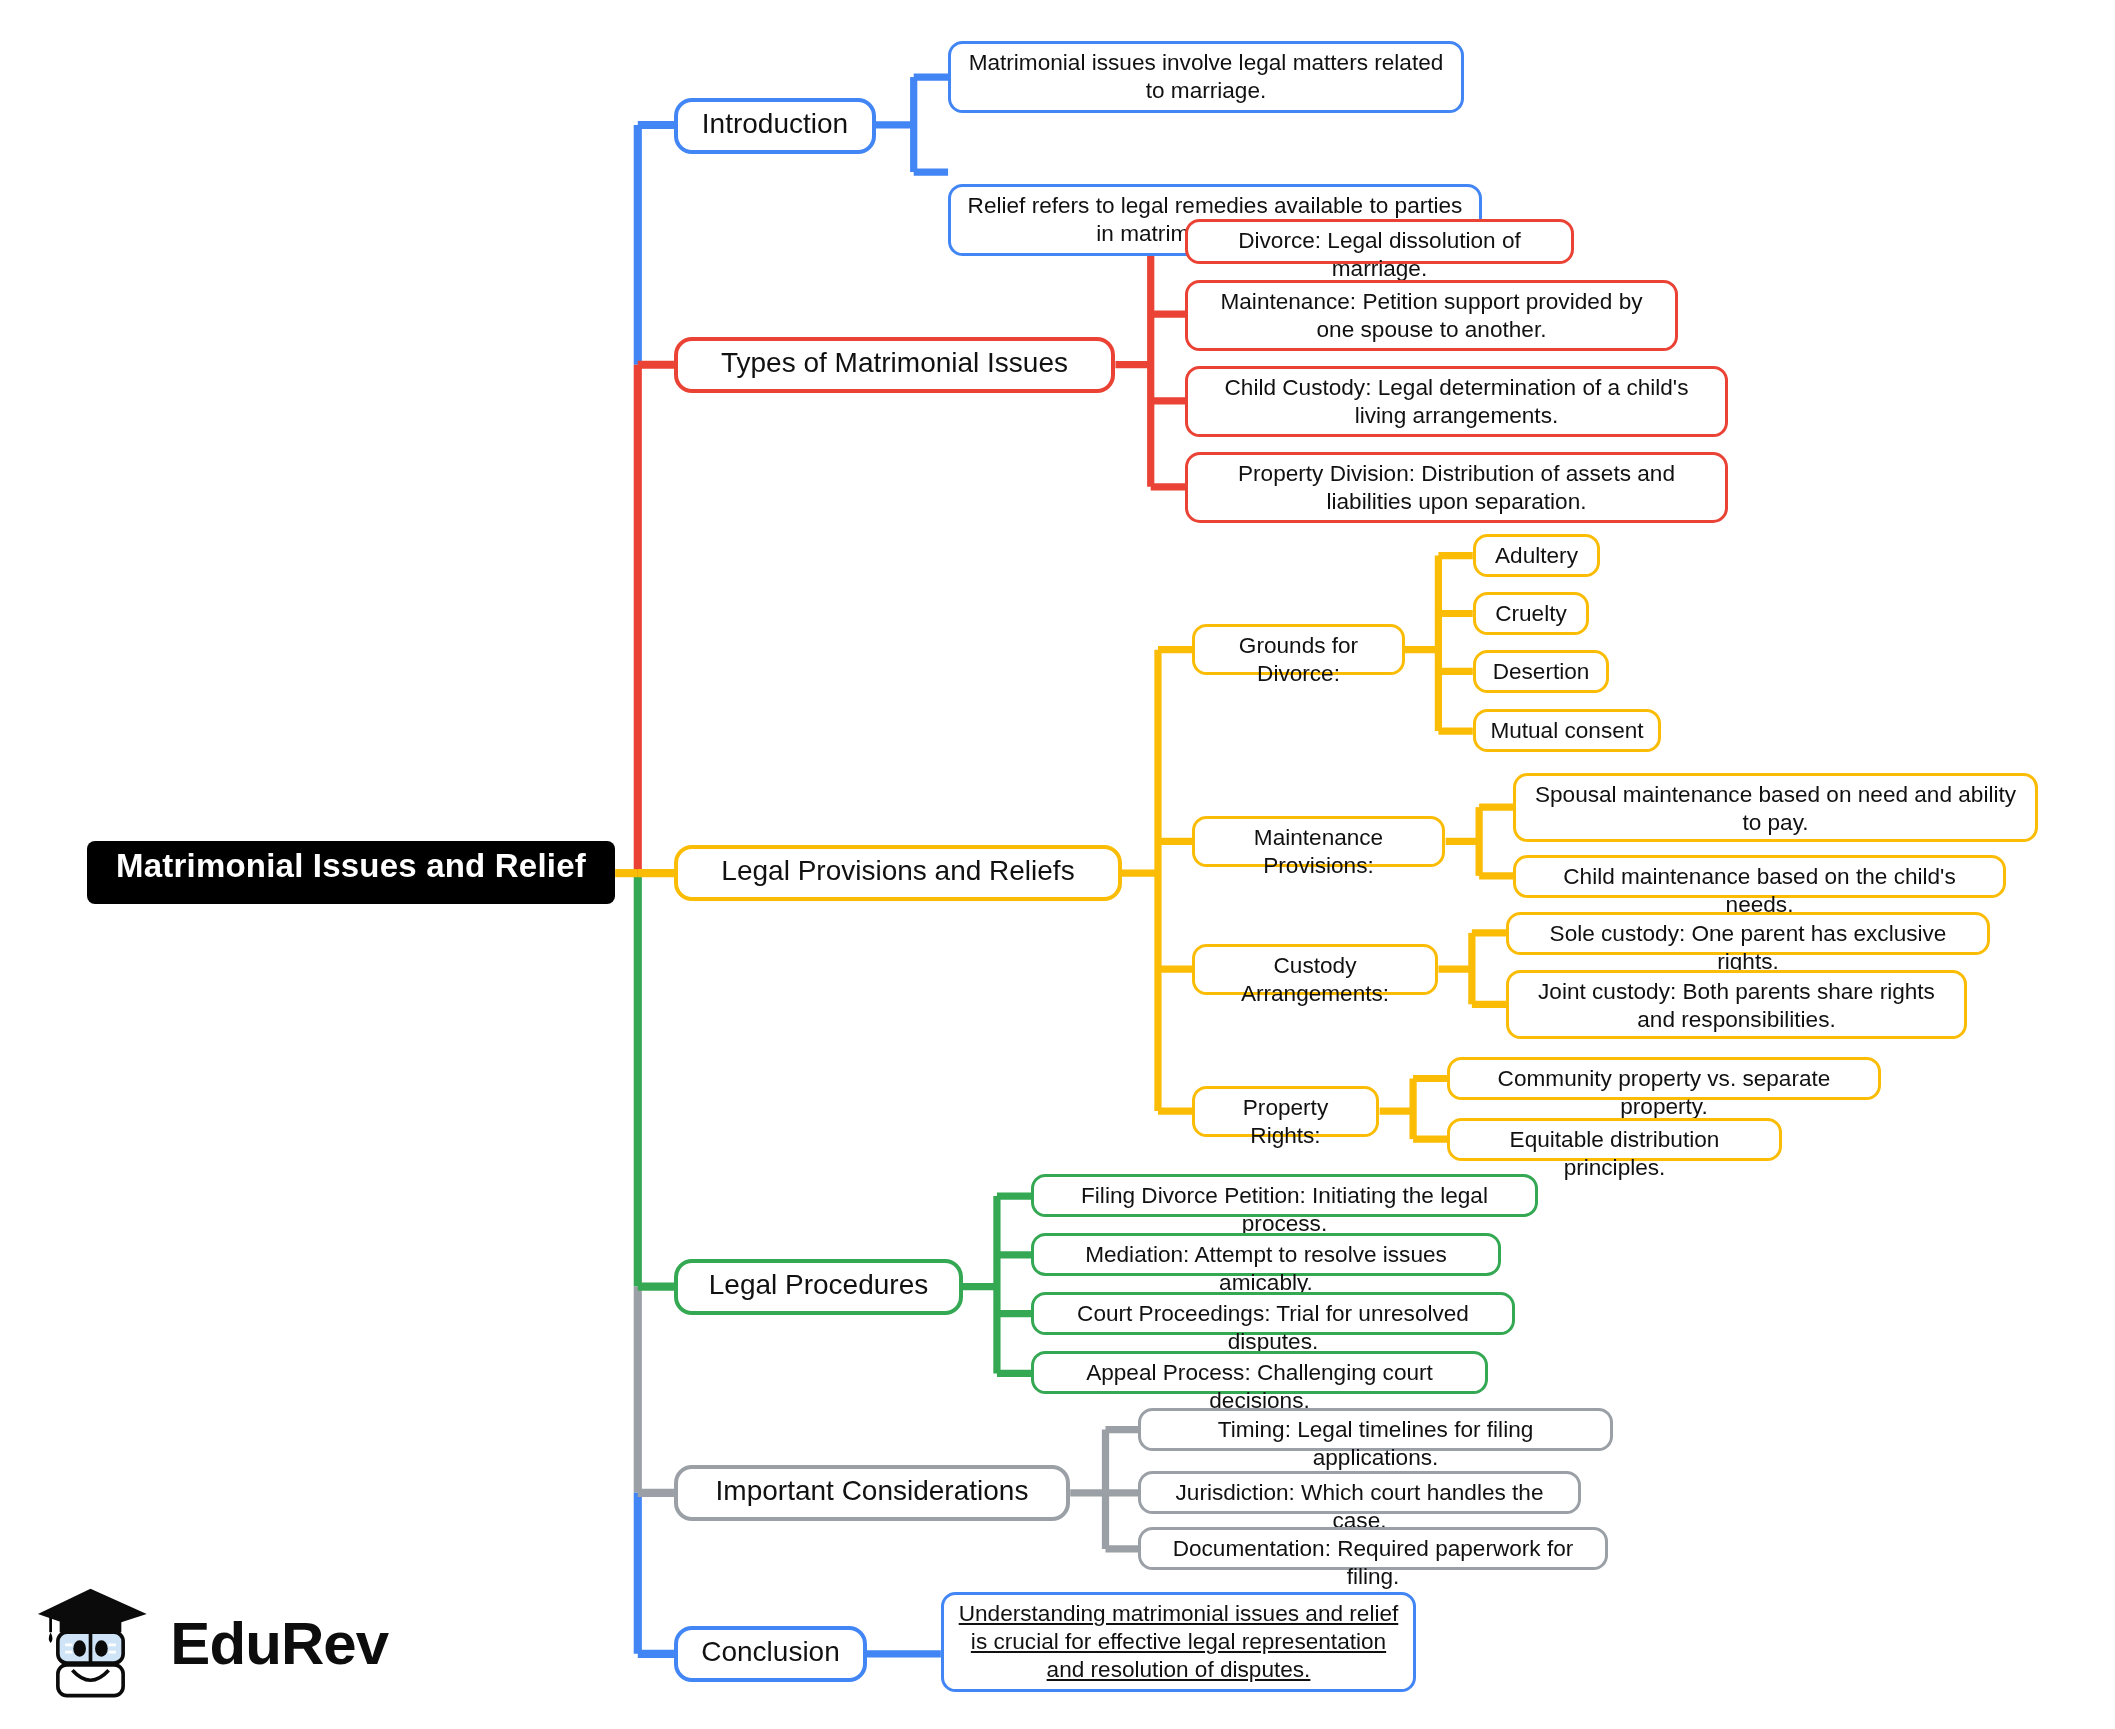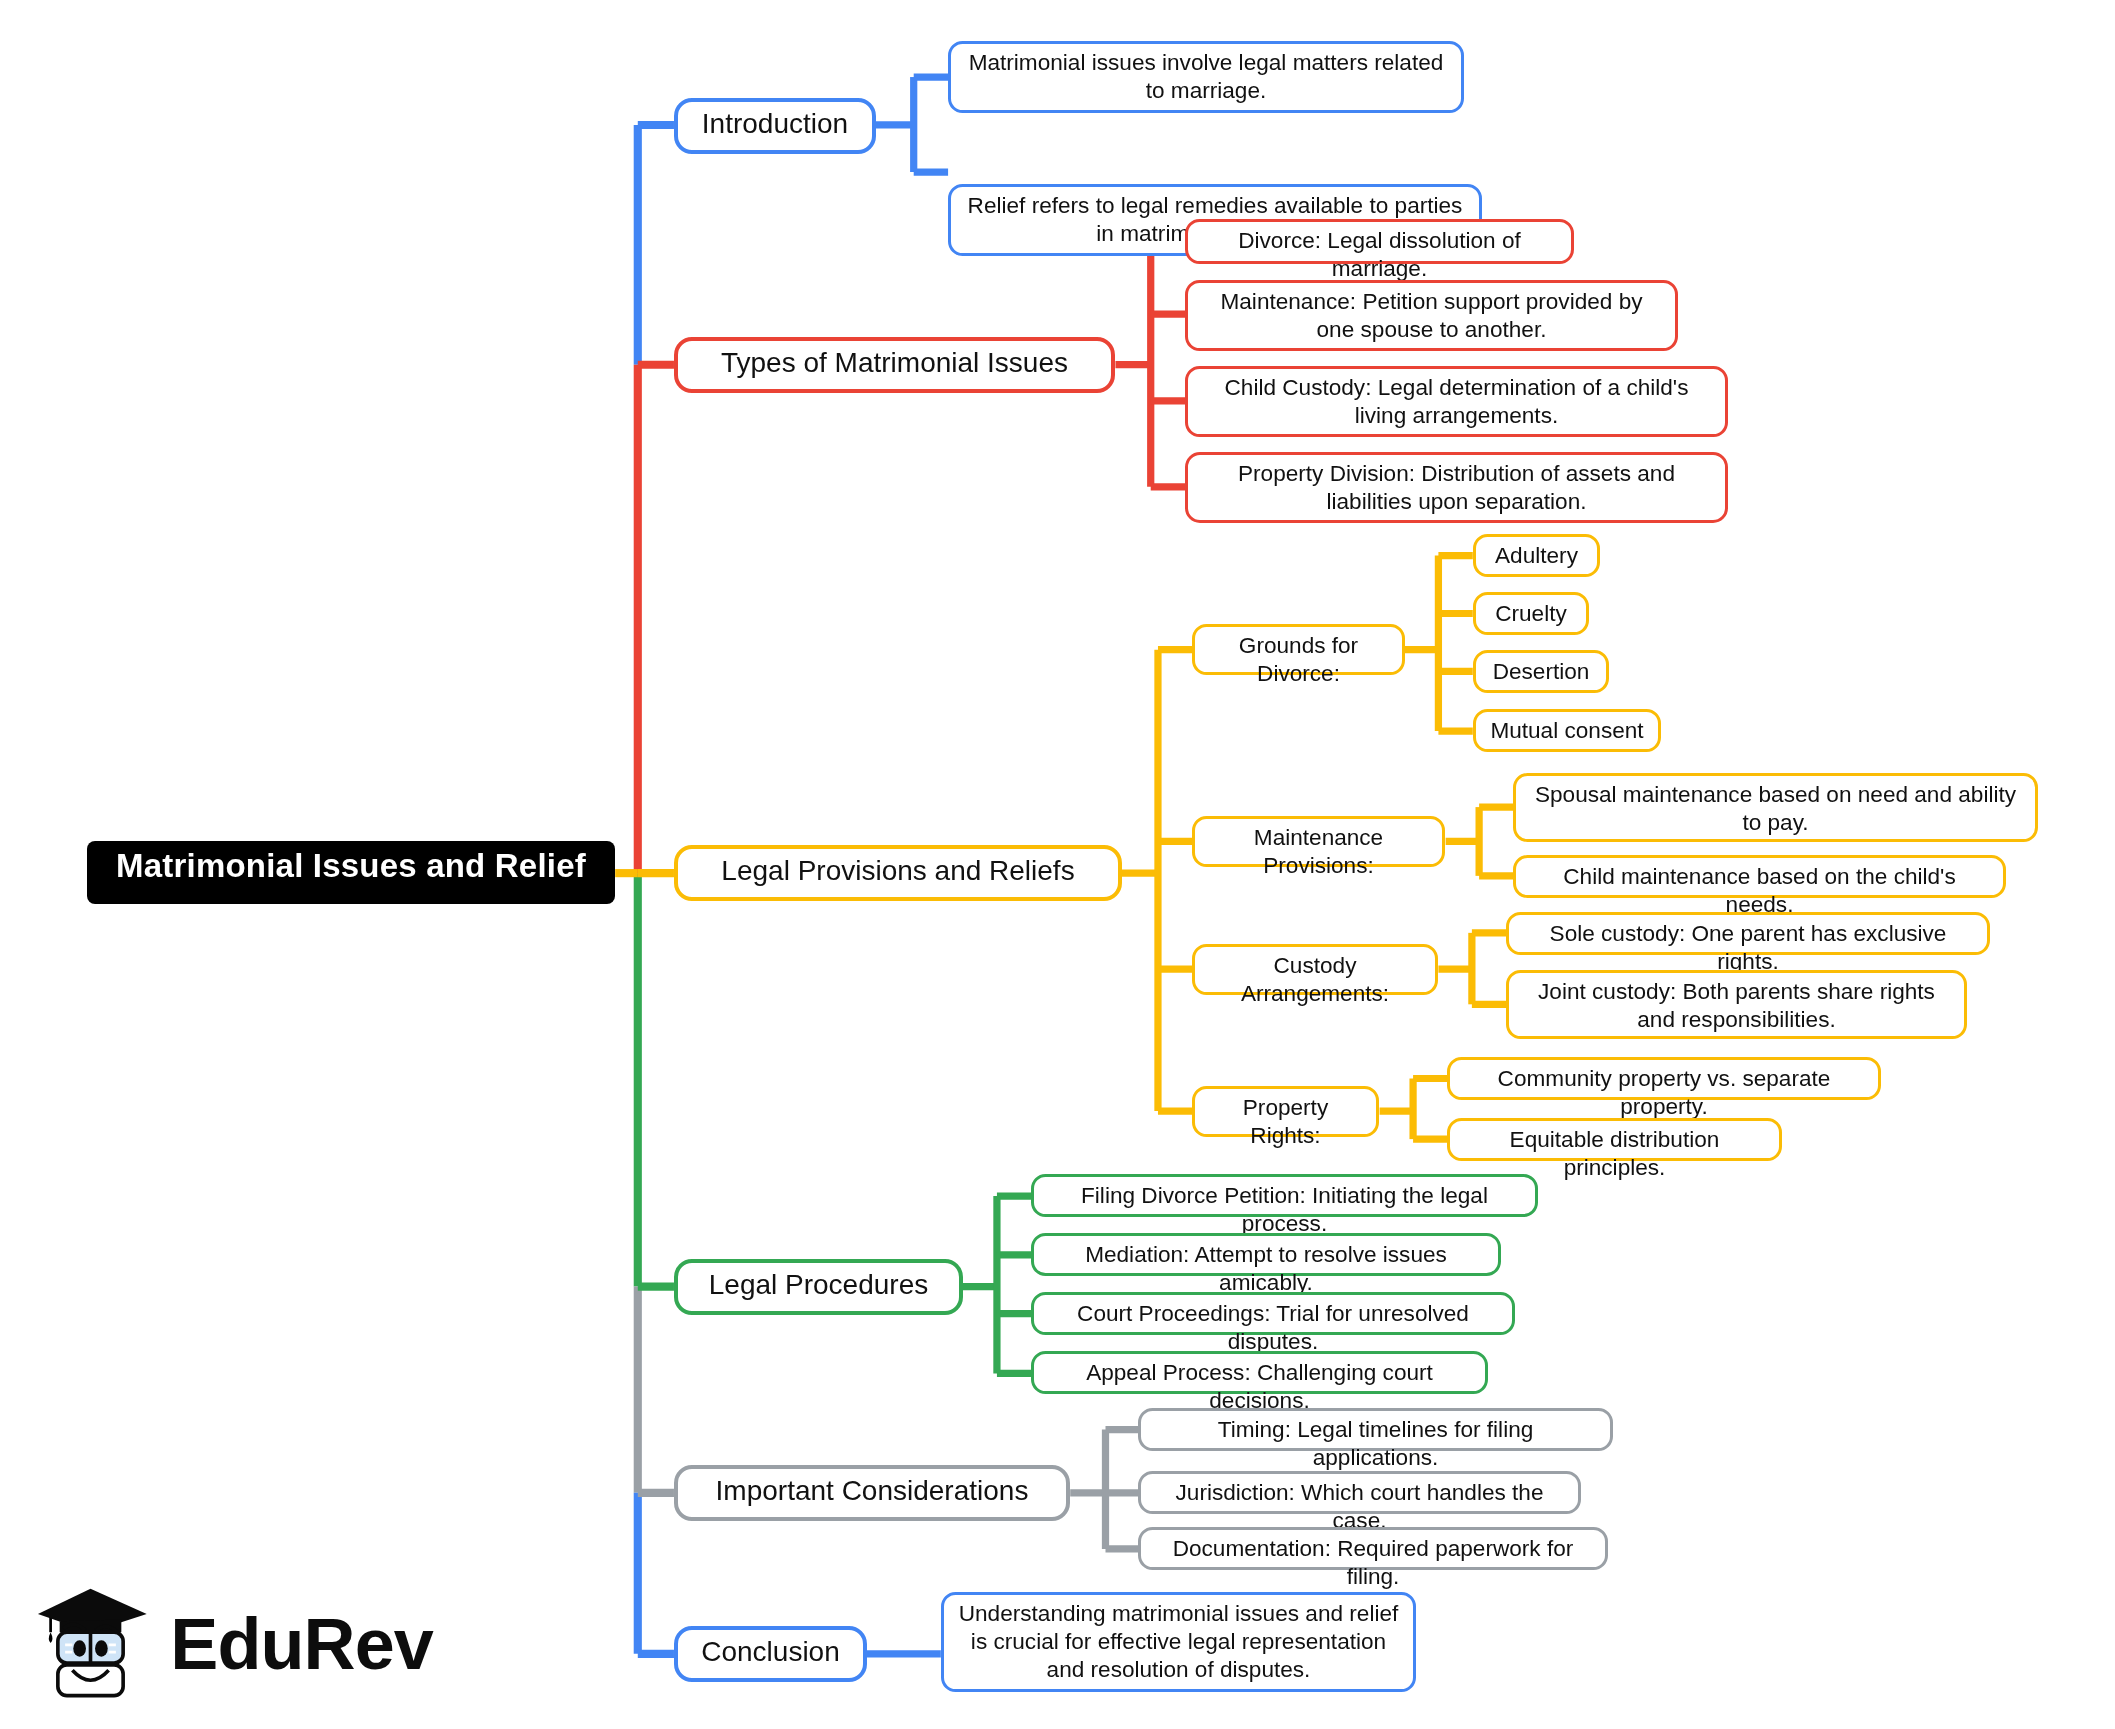--- a/index.html
+++ b/index.html
@@ -59,21 +59,21 @@
     left:27px;
     top:1576px;
     width:380px;
     height:136px;
     display:flex;
     align-items:center;
     gap:16.3px;
   }
   #logo .mark{ width:127px; height:136px; flex:0 0 auto;}
   #logo .word{
-    font-size:72px;
+    font-size:60px;
     font-weight:bold;
     color:#0d0d0d;
     letter-spacing:-0.9px;
     line-height:1;
   }
 </style>
 </head>
 <body>
 
 <div id="canvas">
@@ -271,21 +271,21 @@
   <div class="node lvl2 c-gray" style="left:1138px; top:1471px; width:443px; height:43px;">
     <span>Jurisdiction: Which court handles the case.</span>
   </div>
   <div class="node lvl2 c-gray" style="left:1138px; top:1527px; width:470px; height:43px;">
     <span>Documentation: Required paperwork for filing.</span>
   </div>
 
   <div class="node lvl1 c-blue" style="left:674px; top:1626px; width:193px; height:56px;">
     <span>Conclusion</span>
   </div>
-  <div class="node lvl2 c-blue" style="left:941px; top:1592px; width:475px; height:100px;">
+  <div class="node lvl2 c-blue" style="left:941px; top:1592px; width:475px; height:100px;text-decoration:underline;">
     <span>Understanding matrimonial issues and relief is crucial for effective legal representation and resolution of disputes.</span>
   </div>
 
   <div id="logo">
     <svg class="mark" viewBox="0 0 140 150">
 
       <path d="M26,40 L26,62" stroke="#000" stroke-width="3" fill="none"></path>
       <path d="M26,62 q-4,8 0,12 q4,-4 0,-12" fill="#000"></path>
 
       <polygon points="70,14 132,42 70,62 12,42" fill="#0b0b0b"></polygon>

